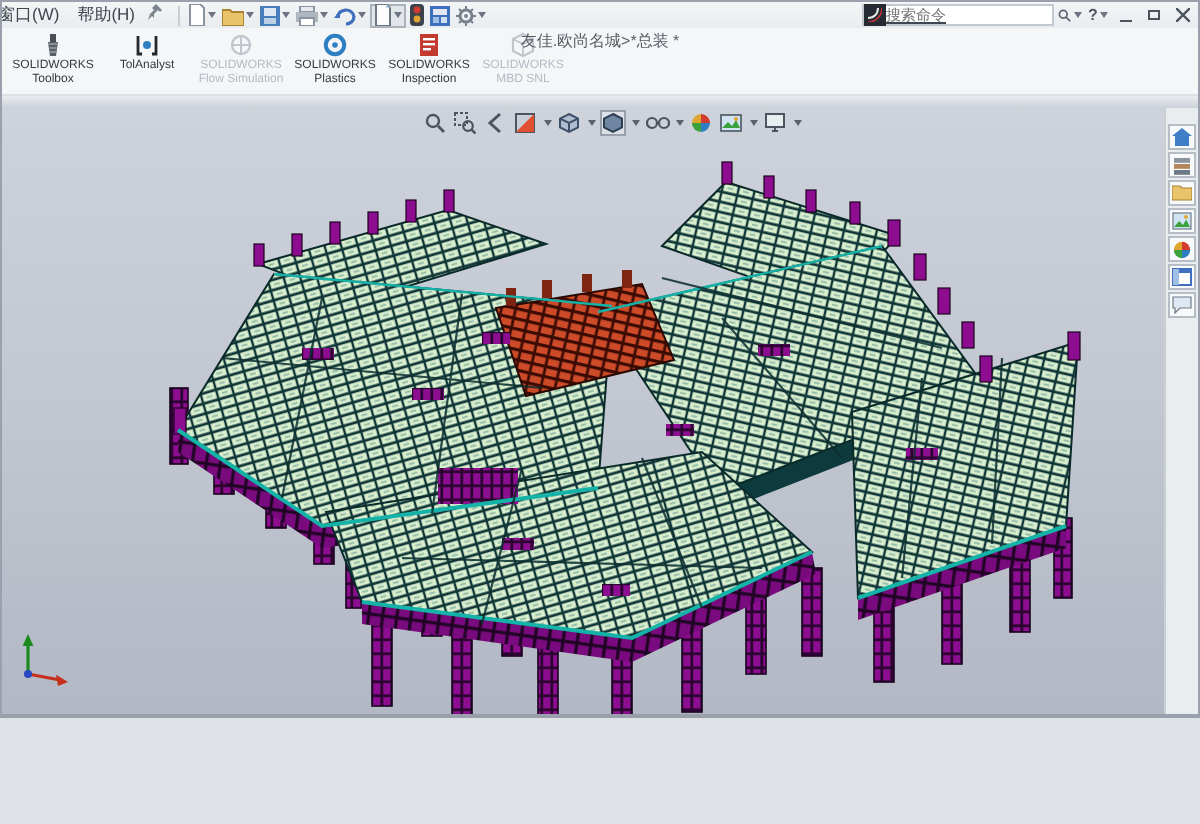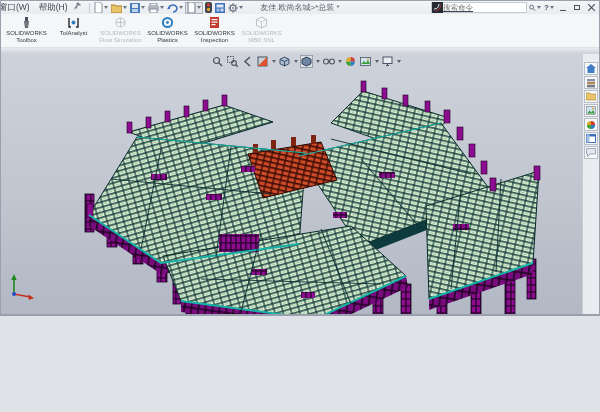--- a/index.html
+++ b/index.html
@@ -1,34 +1,34 @@
 <!DOCTYPE html>
 <html><head>
 <meta charset="utf-8">
 <style>
   * { box-sizing: border-box; margin: 0; padding: 0; }
   html,body { width:600px; height:412px; }
   body { font-family:"Liberation Sans", sans-serif; background:#dfe2e6; }
 
-  .window { width:600px; height:316px; border:1px solid #9aa1ad; border-bottom:2px solid #99a0ab;
+  .window { width:600px; height:359px; border:1px solid #9aa1ad; border-bottom:2px solid #99a0ab;
             display:flex; flex-direction:column; background:#eef0f3; overflow:hidden; }
 
   
   .titlebar { flex:0 0 13px; height:13px; background:linear-gradient(#f3f5f7,#e9ecef);
               display:flex; align-items:center; font-size:8.5px; color:#3f4650; position:relative; }
   .menu { display:flex; gap:5px; margin-left:-4px; white-space:nowrap; }
   .menu-item { padding:0 2px; }
   .pin { margin:0 4px; }
   .sep { width:1px; height:10px; background:#c9ced5; margin:0 3px; }
   .quick-toolbar { display:flex; align-items:center; gap:1px; }
   .qbtn { height:12px; display:flex; align-items:center; padding:0 1px; }
   .qbtn.pressed { background:#e2e6ea; border:1px solid #aab2bc; }
   .caret { width:0; height:0; border-left:2px solid transparent; border-right:2px solid transparent;
            border-top:3px solid #6b7480; margin-left:1px; }
-  .title-center { position:absolute; left:50%; top:1px; transform:translateX(-50%);
+  .title-center { position:absolute; left:50%; top:14px; transform:translateX(-50%);
                   font-size:8px; color:#565d66; white-space:nowrap; }
   .tb-right { margin-left:auto; display:flex; align-items:center; gap:2px; padding-right:2px; }
   .search-box { display:flex; align-items:center; background:#fff; border:1px solid #c3c9d1;
                 height:11px; width:96px;text-decoration:underline; }
   .sw-logo { width:11px; height:11px; background:#262b33; flex:0 0 11px;
              display:flex; align-items:center; justify-content:center; }
   .search-input { border:0; outline:0; font-size:7.5px; width:78px; color:#333;
                   font-family:"Liberation Sans", sans-serif; background:transparent; }
   .wc { width:12px; height:11px; display:flex; align-items:center; justify-content:center;
         font-size:8px; color:#4c545e; }

